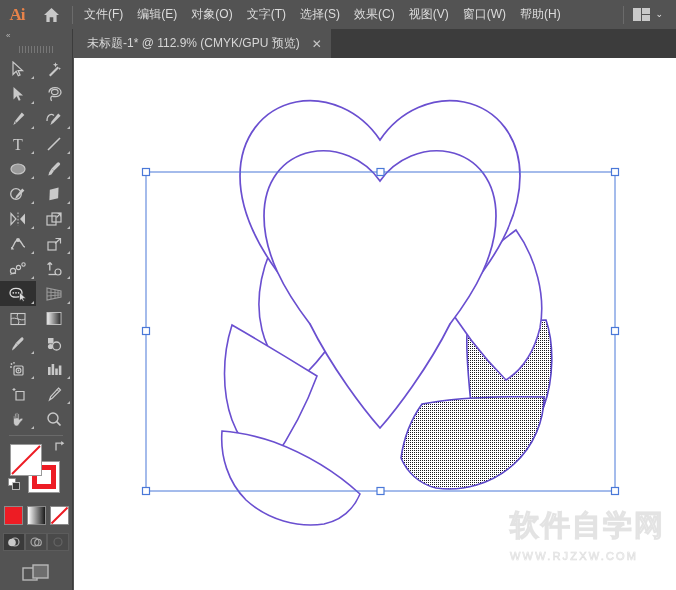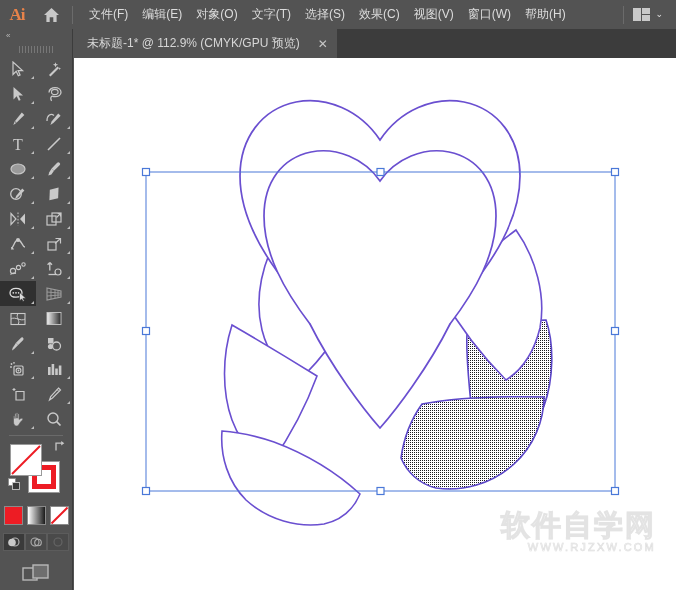--- a/index.html
+++ b/index.html
@@ -17,40 +17,40 @@
     background:#535353; display:flex; align-items:center;
   }
   .ai-logo{
     width:34px; height:29px; display:flex; align-items:center; justify-content:center;
     color:#e8834a; font-size:17px; font-weight:bold; 
     font-family:"Liberation Serif","DejaVu Serif",serif; letter-spacing:-1px;
   }
   .home-btn{ width:34px; height:29px; display:flex; align-items:center; justify-content:center; }
   .home-btn svg{ display:block; }
   .mb-sep{ width:1px; height:18px; background:#6b6b6b; margin:0 4px; }
-  .menu-items{ display:flex; align-items:center; margin-left:5px; }
+  .menu-items{ display:flex; align-items:center; }
   .menu-item{
     padding:4px 7px; color:#dcdcdc; font-size:12px; white-space:nowrap; cursor:default;
   }
   .mb-right{ margin-left:auto; display:flex; align-items:center; padding-right:8px; }
   .ws-switch{ display:flex; align-items:center; gap:5px; padding:3px 5px; }
   .ws-grid{ display:grid; grid-template-columns:8px 8px; grid-template-rows:6px 6px; gap:1.5px; }
   .ws-grid i{ background:#c9c9c9; display:block; }
   .ws-grid i.tall{ grid-row:span 2; }
   .chev{ color:#e0e0e0; font-size:9px; line-height:1; }
 
   
   .tabbar{
     position:absolute; left:0; top:29px; width:676px; height:29px;
     background:#3c3c3c;
   }
   .tab{
     position:absolute; left:73px; top:0; height:29px;
     background:#535353; display:flex; align-items:center;
-    padding:0 6px 0 14px; gap:15px;
+    padding:0 6px 0 14px; gap:9px;
   }
   .tab-title{ color:#d6d6d6; font-size:12px; white-space:nowrap; }
   .tab-close{ color:#c8c8c8; font-size:12px; line-height:1; padding:0 3px; cursor:default; }
 
   
   .toolbar{
     position:absolute; left:0; top:29px; width:73px; height:561px;
     background:#535353; border-right:1px solid #3c3c3c;
   }
   .tb-collapse{ height:13px; display:flex; align-items:center; padding-left:6px;
@@ -104,32 +104,32 @@
 
   
   .canvas{
     position:absolute; left:74px; top:58px; width:602px; height:532px;
     background:#ffffff; overflow:hidden;
   }
   .artboard{ position:absolute; left:0; top:0; width:602px; height:532px; }
   .art-svg{ position:absolute; left:0; top:0; }
 
   .watermark{
-    position:absolute; left:416px; top:452px; width:166px;
-    text-align:right; pointer-events:none; user-select:none;
+    position:absolute; left:436px; top:452px; width:166px;
+    text-align:left; pointer-events:none; user-select:none;
   }
   .wm-cn{
     font-size:29px; font-weight:bold; color:#ffffff; letter-spacing:2px;
     -webkit-text-stroke:1px #e3e3e3; text-shadow:0 0 1px #dcdcdc;
     font-family:"DejaVu Sans",sans-serif; line-height:1.05;
   }
   .wm-en{
     font-size:11px; color:#ffffff; letter-spacing:2.2px;
     -webkit-text-stroke:0.7px #e0e0e0; font-family:"Liberation Sans",sans-serif;
-    margin-top:1px;
+    margin-top:10px;
   }
 </style>
 </head>
 <body>
 
 <div id="app">
 
   <div class="menubar">
     <div class="ai-logo">Ai</div>
     <div class="home-btn">

